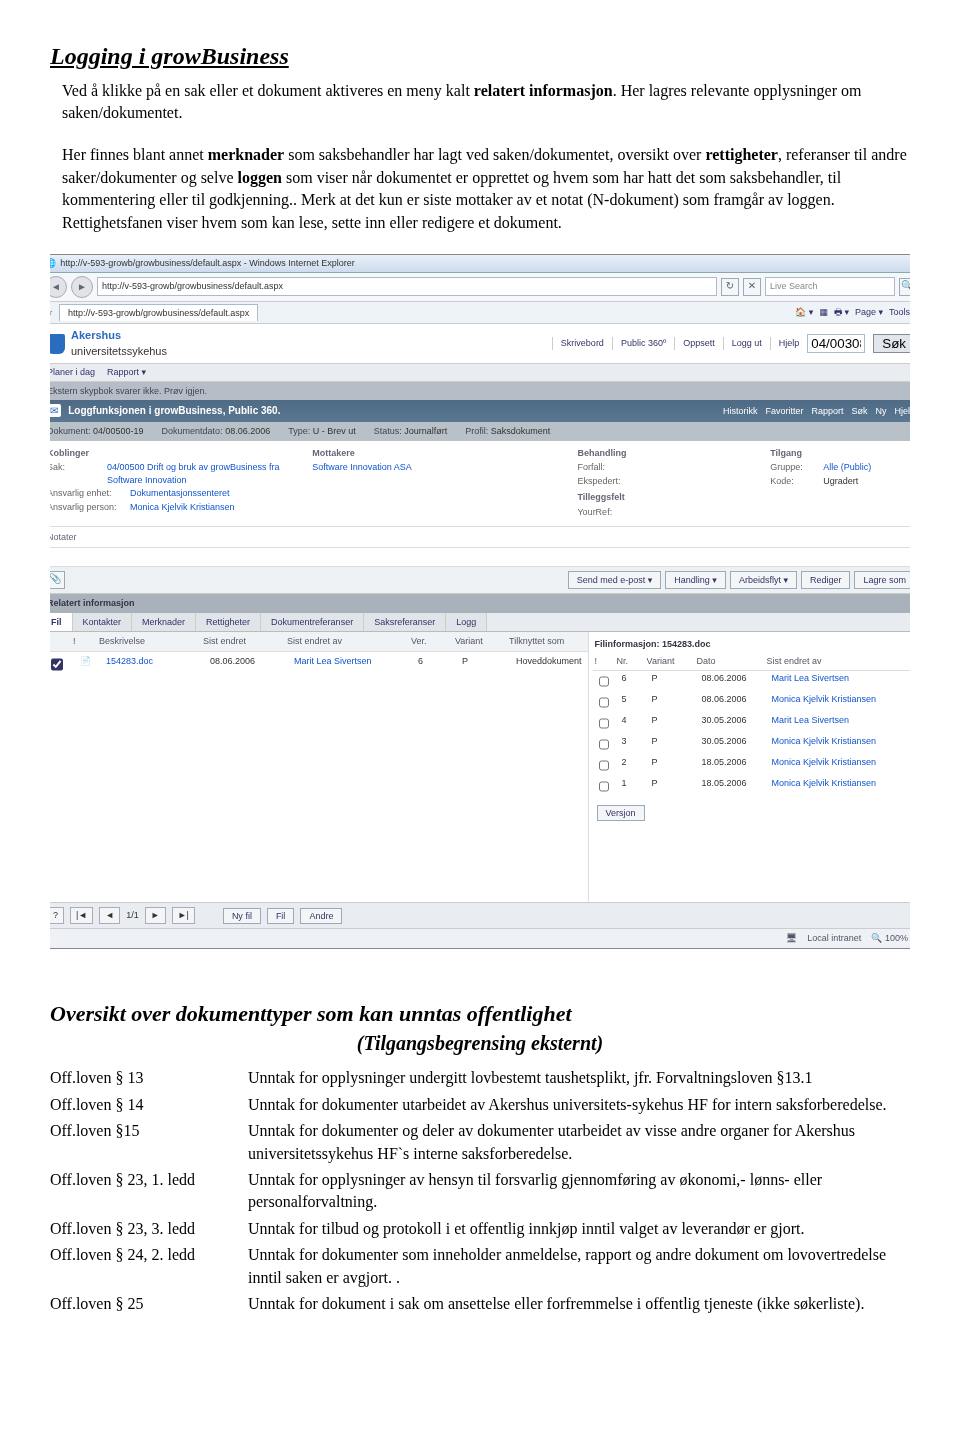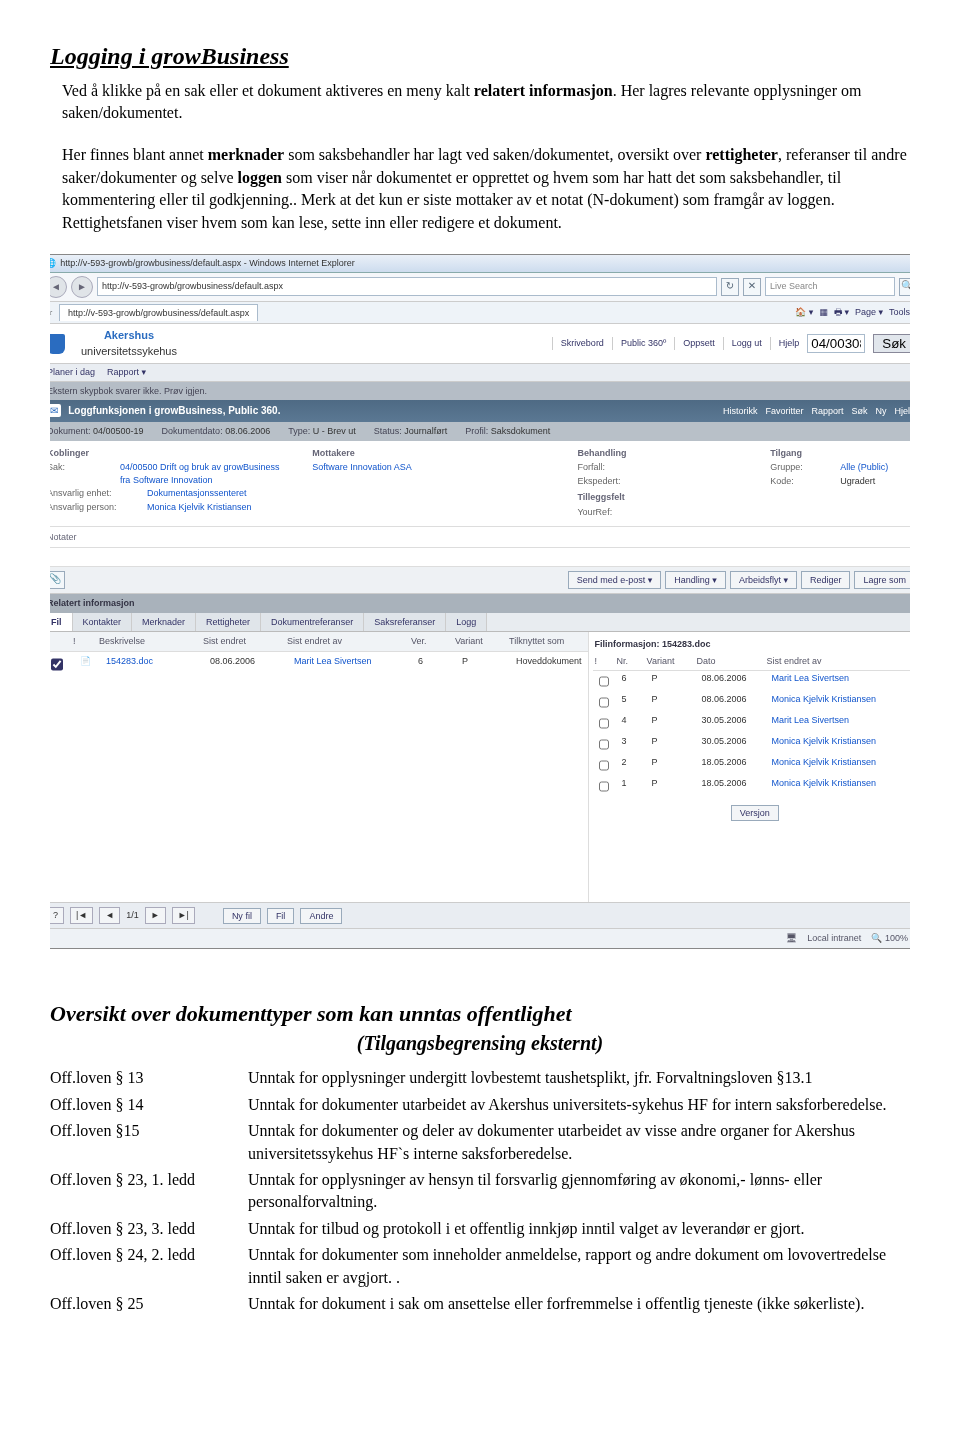--- a/index.html
+++ b/index.html
@@ -10,40 +10,40 @@
   .ie-titlebar { background: linear-gradient(#eaf0f8,#cddcee); display:flex; align-items:center; padding: 2px 4px; border-bottom:1px solid #8aa; }
   .ie-titlebar .globe { margin-right:4px; }
   .addr-row { display:flex; align-items:center; padding:3px 4px; background:#f5f7fa; border-bottom:1px solid #ccc; gap:4px;}
   .nav-btn { width:20px; height:20px; border-radius:50%; background:#e0e4e8; border:1px solid #aab; display:inline-flex; align-items:center; justify-content:center; font-size:10px; color:#667;}
   .addr-input { flex:1; background:#fff; border:1px solid #abc; padding:2px 4px; font-size:9px; color:#333;}
   .search-input { width:120px; background:#fff; border:1px solid #abc; padding:2px 4px; font-size:9px; color:#888;}
   .tab-row { display:flex; align-items:center; padding:2px 4px; background:#eef3f8; border-bottom:1px solid #ccc; gap:6px;}
   .tab-item { background:#fff; border:1px solid #abc; border-bottom:none; padding:2px 8px; font-size:9px;}
   .mini-link { color:#336; font-size:9px; display:inline-flex; align-items:center; gap:2px;}
   .logo-row { display:flex; justify-content:space-between; align-items:center; padding:4px 6px; background:#fff; border-bottom:1px solid #ccc;}
-  .logo-left { display:flex; align-items:center; gap:16px;text-align:center;}
+  .logo-left { display:flex; align-items:center; gap:6px;}
   .logo-shield { width:18px; height:20px; background:#2a6cc0; border-radius:2px 2px 6px 6px;}
   .logo-text { font-size:11px; color:#333;}
   .logo-text .brand { color:#2a6cc0; font-weight:bold;}
   .topnav { display:flex; align-items:center; gap:8px; font-size:9px; color:#336;}
   .topnav span { border-left:1px solid #ccc; padding-left:8px;}
   .topnav .srch { background:#fff; border:1px solid #abc; padding:1px 3px; width:50px;}
   .topnav .sokbtn { background:#e1e6ec; border:1px solid #889; padding:1px 8px;}
   .menurow { display:flex; background:#e9edf2; border-bottom:1px solid #ccc; padding:2px 6px; gap:12px; font-size:9px; color:#336;}
   .status-row { background:#b5bdc6; padding:3px 6px; font-size:9px; color:#445; display:flex; justify-content:space-between;}
   .status-right { font-style:italic; opacity:0.7;}
   .doc-header { background:linear-gradient(#4e6a84,#5b7893); color:#fff; padding:4px 6px; display:flex; justify-content:space-between; align-items:center; font-size:10px;}
   .doc-header .title { font-weight:bold;}
   .doc-header .hlinks { display:flex; gap:8px; font-size:9px;}
   .meta-row { background:#b8c0c8; padding:3px 6px; font-size:9px; color:#333; display:flex; gap:18px;}
   .meta-row .lbl { color:#445;}
   .koblinger { background:#fff; display:flex; padding:6px; gap:24px; font-size:9px; border-bottom:1px solid #ddd;}
   .kob-col { flex:1; min-width:0;}
   .kob-h { color:#667; font-weight:bold; margin-bottom:2px;}
-  .kob-line { display:flex; gap:20px; margin-bottom:1px;}
+  .kob-line { display:flex; gap:3px; margin-bottom:1px;}
   .kob-lbl { color:#666; width:80px;}
   .kob-val { color:#15c; }
   .notat-row { background:#fff; padding:4px 6px; font-size:9px; color:#667; border-bottom:1px solid #ddd;}
   .action-row { background:#eef1f4; padding:4px 6px; display:flex; justify-content:flex-end; gap:4px; border-bottom:1px solid #ccc;}
   .actbtn { background:#f3f5f7; border:1px solid #9ab; padding:2px 8px; font-size:9px; color:#336;}
   .relheader { background:#a9b2bb; padding:3px 6px; font-size:9px; font-weight:bold; color:#334;}
   .tabstrip { background:#e8ecf0; display:flex; gap:0; font-size:9px; border-bottom:1px solid #bbb;}
   .tabstrip .rt { padding:3px 10px; border-right:1px solid #ccc; background:#e0e5ea; color:#336;}
   .tabstrip .rt.active { background:#fff; font-weight:bold;}
   .filearea { display:flex; background:#fff; min-height:270px;}
@@ -54,21 +54,21 @@
   .fl-row .ck { width:12px; accent-color:#336;}
   .fl-row span.plain { color:#333;}
   .fi-head { font-size:9px; font-weight:bold; color:#334; padding:2px 2px;}
   .fi-tabs { display:flex; gap:0; font-size:9px; margin:3px 0; }
   .fi-tabs .ft { padding:2px 10px; border:1px solid #bbb; background:#e6eaee; color:#336;}
   .fi-tabs .ft.active { background:#fff; border-bottom-color:#fff;}
   .ver-head { display:flex; font-size:9px; color:#556; border-bottom:1px solid #ddd; padding:2px 2px; gap:10px;}
   .ver-row { display:flex; font-size:9px; color:#333; padding:1px 2px; gap:10px;}
   .ver-row .ck { width:10px;}
   .ver-row .lnk { color:#15c;}
-  .ver-btn-row { display:flex; justify-content:center; padding:8px 4px;}
+  .ver-btn-row { display:flex; justify-content:flex-start; padding:8px 4px;}
   .pager-row { background:#e9edf2; padding:4px 6px; display:flex; align-items:center; gap:6px; font-size:9px; border-top:1px solid #ccc;}
   .pg-btn { border:1px solid #aab; background:#f3f5f7; padding:1px 5px;}
   .statusbar { background:#eef2f6; border-top:1px solid #ccc; padding:3px 6px; display:flex; justify-content:flex-end; gap:10px; font-size:9px; color:#556;}
   h2.subhead { font-family: Georgia, serif; font-size: 22px; font-style: italic; font-weight: bold; margin: 50px 0 0 0; }
   .subhead2 { font-family: Georgia, serif; font-size: 20px; font-style: italic; font-weight: bold; margin: 0 0 8px 0; text-align:center; }
   .law-table { display: table; width: 100%; font-size: 16px; }
   .law-row { display: table-row; }
   .law-label { display: table-cell; width: 190px; vertical-align: top; padding: 2px 8px 2px 0; }
   .law-desc { display: table-cell; vertical-align: top; padding: 2px 0; }
   .ref { width:16px; height:16px; border:1px solid #9ab; display:inline-block; text-align:center; line-height:14px; font-size:10px; background:#f3f7fa; color:#567;}

